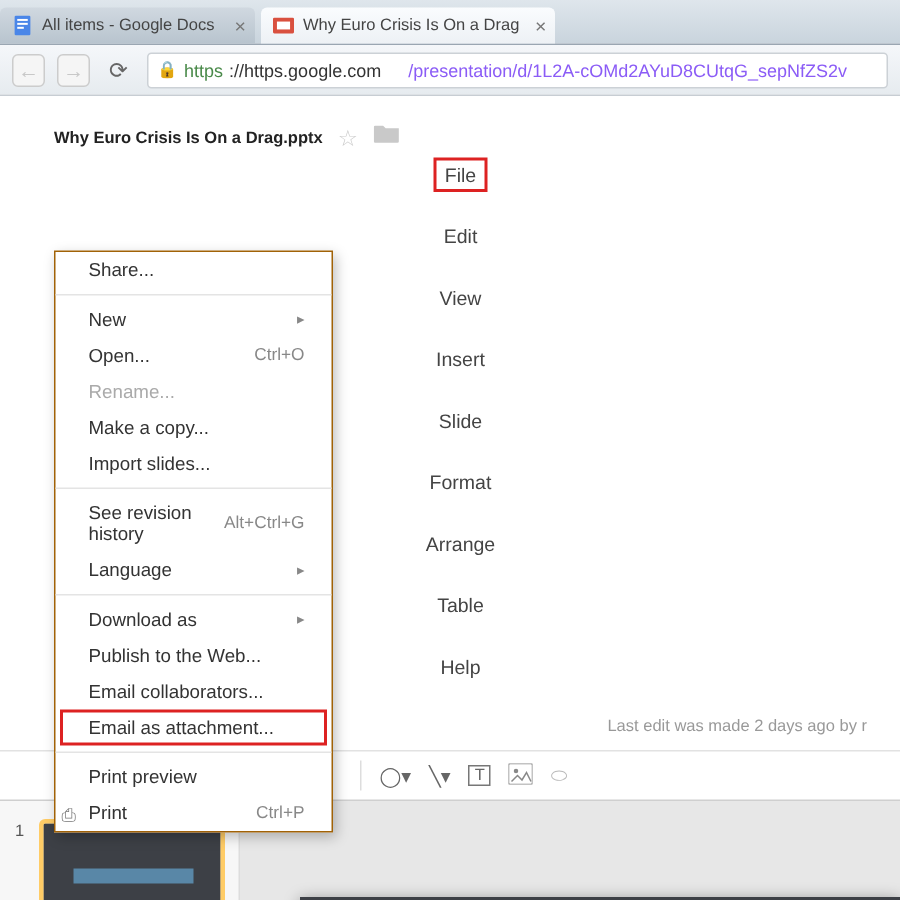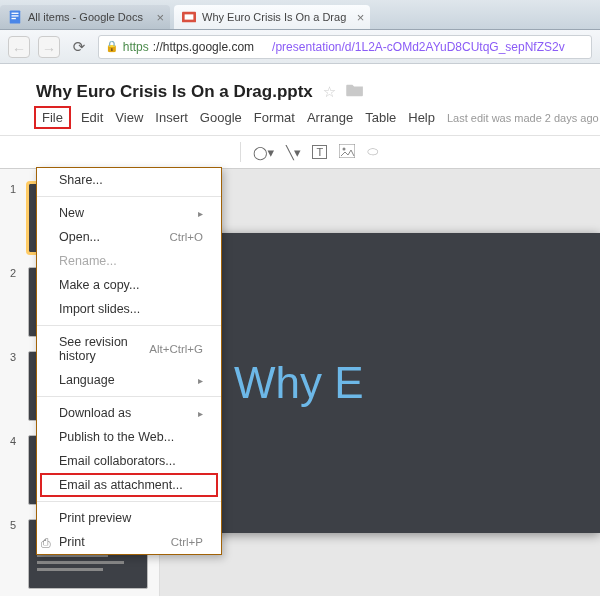--- a/index.html
+++ b/index.html
@@ -19,26 +19,26 @@
   .reload { border: none; background: none; color: #666; font-size: 15px; }
   .url-bar { flex: 1; height: 24px; border: 1px solid #ccd1d6; border-radius: 3px; background: #fff; display: flex; align-items: center; padding: 0 6px; font-size: 12px; gap: 4px; overflow: hidden; white-space: nowrap; }
   .lock { color: #5c9a5c; font-size: 11px; }
   .url-https { color: #4a8a4a; }
   .url-host { color: #333; }
   .url-path { color: #8b5cf6; margin-left: 14px; }
 
   
   .doc-area { padding: 18px 22px 4px 36px; }
   .doc-title-row { display: flex; align-items: center; gap: 10px; }
-  .doc-title { font-size: 17px; font-weight: bold; color: #222; }
+  .doc-title { font-size: 11px; font-weight: bold; color: #222; }
   .star { color: #ccc; font-size: 15px; }
   .folder { width: 18px; height: 14px; color: #bbb; }
 
   
-  .menu-bar { display: flex; align-items: center; gap: 12px; padding: 8px 0 6px 0; font-size: 13px; color: #444; }
+  .menu-bar { display: flex; align-items: center; gap: 26px; padding: 8px 0 6px 0; font-size: 13px; color: #444; flex-direction: column; }
   .menu-item { cursor: pointer; }
   .menu-item.highlight { border: 2px solid #d22; padding: 2px 6px; margin: -4px -2px; }
   .last-edit { margin-left: auto; font-size: 11px; color: #999; white-space: nowrap; }
 
   
   .toolbar { height: 34px; border-top: 1px solid #e2e2e2; border-bottom: 1px solid #cfcfcf; display: flex; align-items: center; padding: 0 8px; gap: 12px; color: #666; font-size: 13px; position: relative; }
   .toolbar .sep { width: 1px; height: 20px; background: #ddd; }
 
   
   .workspace { display: flex; height: calc(600px - 30px - 34px - 75px - 34px); background: #eee; }
@@ -113,21 +113,21 @@
     <span class="star">☆</span>
     <span><svg class="folder" viewBox="0 0 20 16">
           <path d="M1 2h6l2 2h10v10a1 1 0 0 1-1 1H1a1 1 0 0 1-1-1V3a1 1 0 0 1 1-1z" fill="#c9c9c9"></path>
         </svg></span>
   </div>
   <div class="menu-bar">
     <span class="menu-item highlight">File</span>
     <span class="menu-item">Edit</span>
     <span class="menu-item">View</span>
     <span class="menu-item">Insert</span>
-    <span class="menu-item">Google</span>
+    <span class="menu-item">Slide</span>
     <span class="menu-item">Format</span>
     <span class="menu-item">Arrange</span>
     <span class="menu-item">Table</span>
     <span class="menu-item">Help</span>
     <span class="last-edit">Last edit was made 2 days ago by r</span>
   </div>
 </div>
 
 <div class="toolbar">
   <span style="width:220px;"></span>

